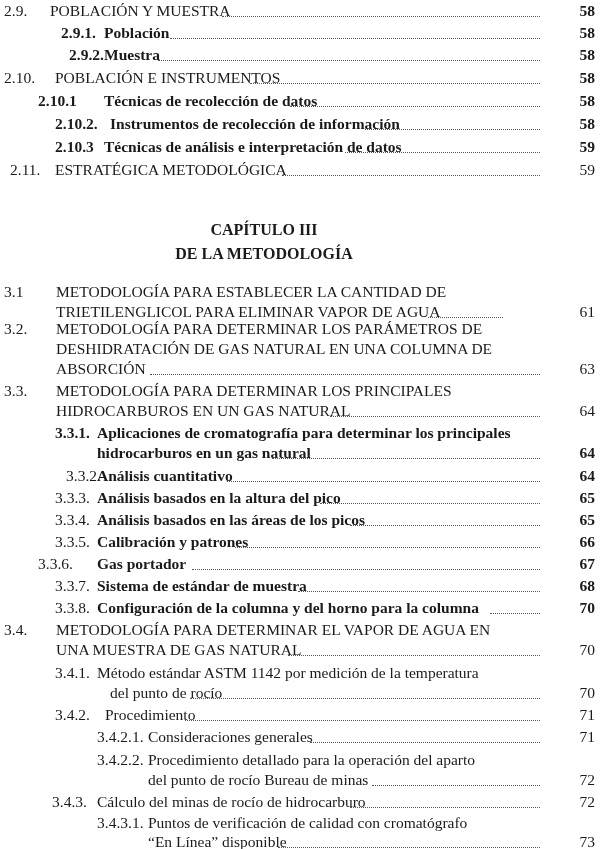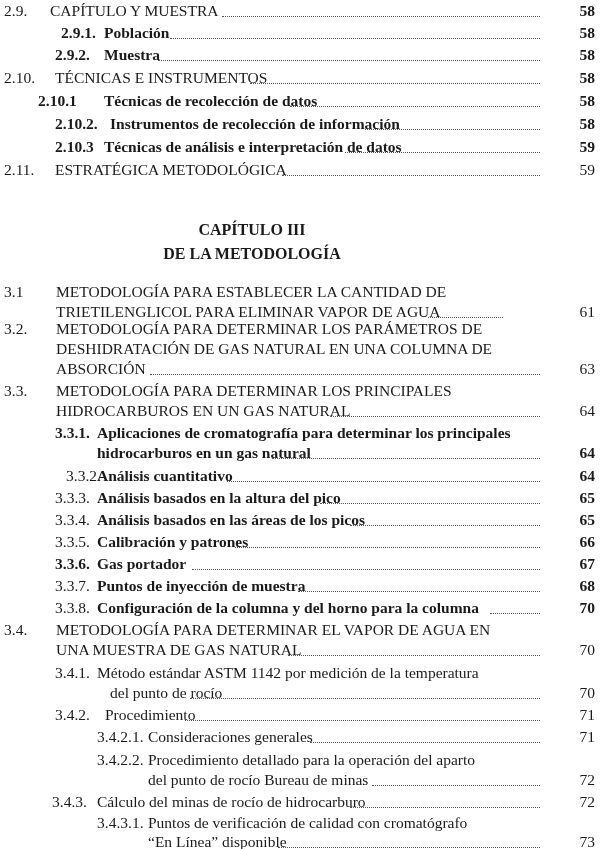--- a/index.html
+++ b/index.html
@@ -5,49 +5,49 @@
   html, body { margin:0; padding:0; background:#fff; }
   body { width:600px; height:849px; position:relative; overflow:hidden;
          font-family:"Liberation Serif", serif; color:#1a1a1a; }
   .row { position:absolute; left:0; width:600px; font-size:15.5px; line-height:18px; }
   .num { position:absolute; white-space:nowrap; }
   .txt { position:absolute; white-space:nowrap; }
   .dots { position:absolute; height:2px; border-bottom:1px dotted #555; }
   .pg { position:absolute; right:5px; text-align:right; font-weight:bold; white-space:nowrap; }
   .pg.n { font-weight:normal; }
   .b { font-weight:bold; }
-  .head { position:absolute; left:0; width:504px; text-align:center; font-weight:bold; font-size:16px; }
+  .head { position:absolute; left:12px; width:504px; text-align:center; font-weight:bold; font-size:16px; }
 </style>
 </head>
 <body>
 
 <div id="toc">
 
   <div class="row" style="top:2px">
     <span class="num" style="left:4px">2.9.</span>
-    <span class="txt" style="left:50px">CAPÍTULO  Y MUESTRA</span>
+    <span class="txt" style="left:50px">POBLACIÓN  Y MUESTRA</span>
     <span class="dots" style="left:222px;right:60px;top:12px"></span>
     <span class="pg">58</span>
   </div>
   <div class="row b" style="top:24px">
     <span class="num" style="left:61px">2.9.1.</span>
     <span class="txt" style="left:104px">Población</span>
     <span class="dots" style="left:170px;right:60px;top:12px"></span>
     <span class="pg">58</span>
   </div>
   <div class="row b" style="top:46px">
-    <span class="num" style="left:55px">2.9.2.</span>
+    <span class="num" style="left:69px">2.9.2.</span>
     <span class="txt" style="left:104px">Muestra</span>
     <span class="dots" style="left:158px;right:60px;top:12px"></span>
     <span class="pg">58</span>
   </div>
 
   <div class="row" style="top:69px">
     <span class="num" style="left:4px">2.10.</span>
-    <span class="txt" style="left:55px">TÉCNICAS E INSTRUMENTOS</span>
+    <span class="txt" style="left:55px">POBLACIÓN E INSTRUMENTOS</span>
     <span class="dots" style="left:250px;right:60px;top:12px"></span>
     <span class="pg">58</span>
   </div>
   <div class="row b" style="top:92px">
     <span class="num" style="left:38px">2.10.1</span>
     <span class="txt" style="left:104px">Técnicas de recolección de datos</span>
     <span class="dots" style="left:290px;right:60px;top:12px"></span>
     <span class="pg">58</span>
   </div>
   <div class="row b" style="top:115px">
@@ -56,21 +56,21 @@
     <span class="dots" style="left:365px;right:60px;top:12px"></span>
     <span class="pg">58</span>
   </div>
   <div class="row b" style="top:138px">
     <span class="num" style="left:55px">2.10.3</span>
     <span class="txt" style="left:104px">Técnicas de análisis e interpretación de datos</span>
     <span class="dots" style="left:345px;right:60px;top:12px"></span>
     <span class="pg">59</span>
   </div>
   <div class="row" style="top:161px">
-    <span class="num" style="left:4px">2.11.</span>
+    <span class="num" style="left:10px">2.11.</span>
     <span class="txt" style="left:55px">ESTRATÉGICA METODOLÓGICA</span>
     <span class="dots" style="left:282px;right:60px;top:12px"></span>
     <span class="pg n">59</span>
   </div>
 
   <div class="head" style="top:221px">CAPÍTULO III</div>
   <div class="head" style="top:245px">DE LA METODOLOGÍA</div>
 
   <div class="row" style="top:283px">
     <span class="num" style="left:4px">3.1</span>
@@ -133,28 +133,28 @@
     <span class="dots" style="left:350px;right:60px;top:12px"></span>
     <span class="pg">65</span>
   </div>
   <div class="row b" style="top:533px">
     <span class="num" style="left:55px;font-weight:normal">3.3.5.</span>
     <span class="txt" style="left:97px">Calibración y patrones</span>
     <span class="dots" style="left:235px;right:60px;top:12px"></span>
     <span class="pg">66</span>
   </div>
   <div class="row b" style="top:555px">
-    <span class="num" style="left:55px;font-weight:bold">3.3.6.</span>
+    <span class="num" style="left:38px;font-weight:normal">3.3.6.</span>
     <span class="txt" style="left:97px">Gas portador</span>
     <span class="dots" style="left:192px;right:60px;top:12px"></span>
     <span class="pg">67</span>
   </div>
   <div class="row b" style="top:577px">
     <span class="num" style="left:55px;font-weight:normal">3.3.7.</span>
-    <span class="txt" style="left:97px"> Puntos de inyección de muestra</span>
+    <span class="txt" style="left:97px"> Sistema de estándar de muestra</span>
     <span class="dots" style="left:298px;right:60px;top:12px"></span>
     <span class="pg">68</span>
   </div>
   <div class="row b" style="top:599px">
     <span class="num" style="left:55px;font-weight:normal">3.3.8.</span>
     <span class="txt" style="left:97px">Configuración de la columna y del horno para la columna</span>
     <span class="dots" style="left:490px;right:60px;top:12px"></span>
     <span class="pg">70</span>
   </div>
 

